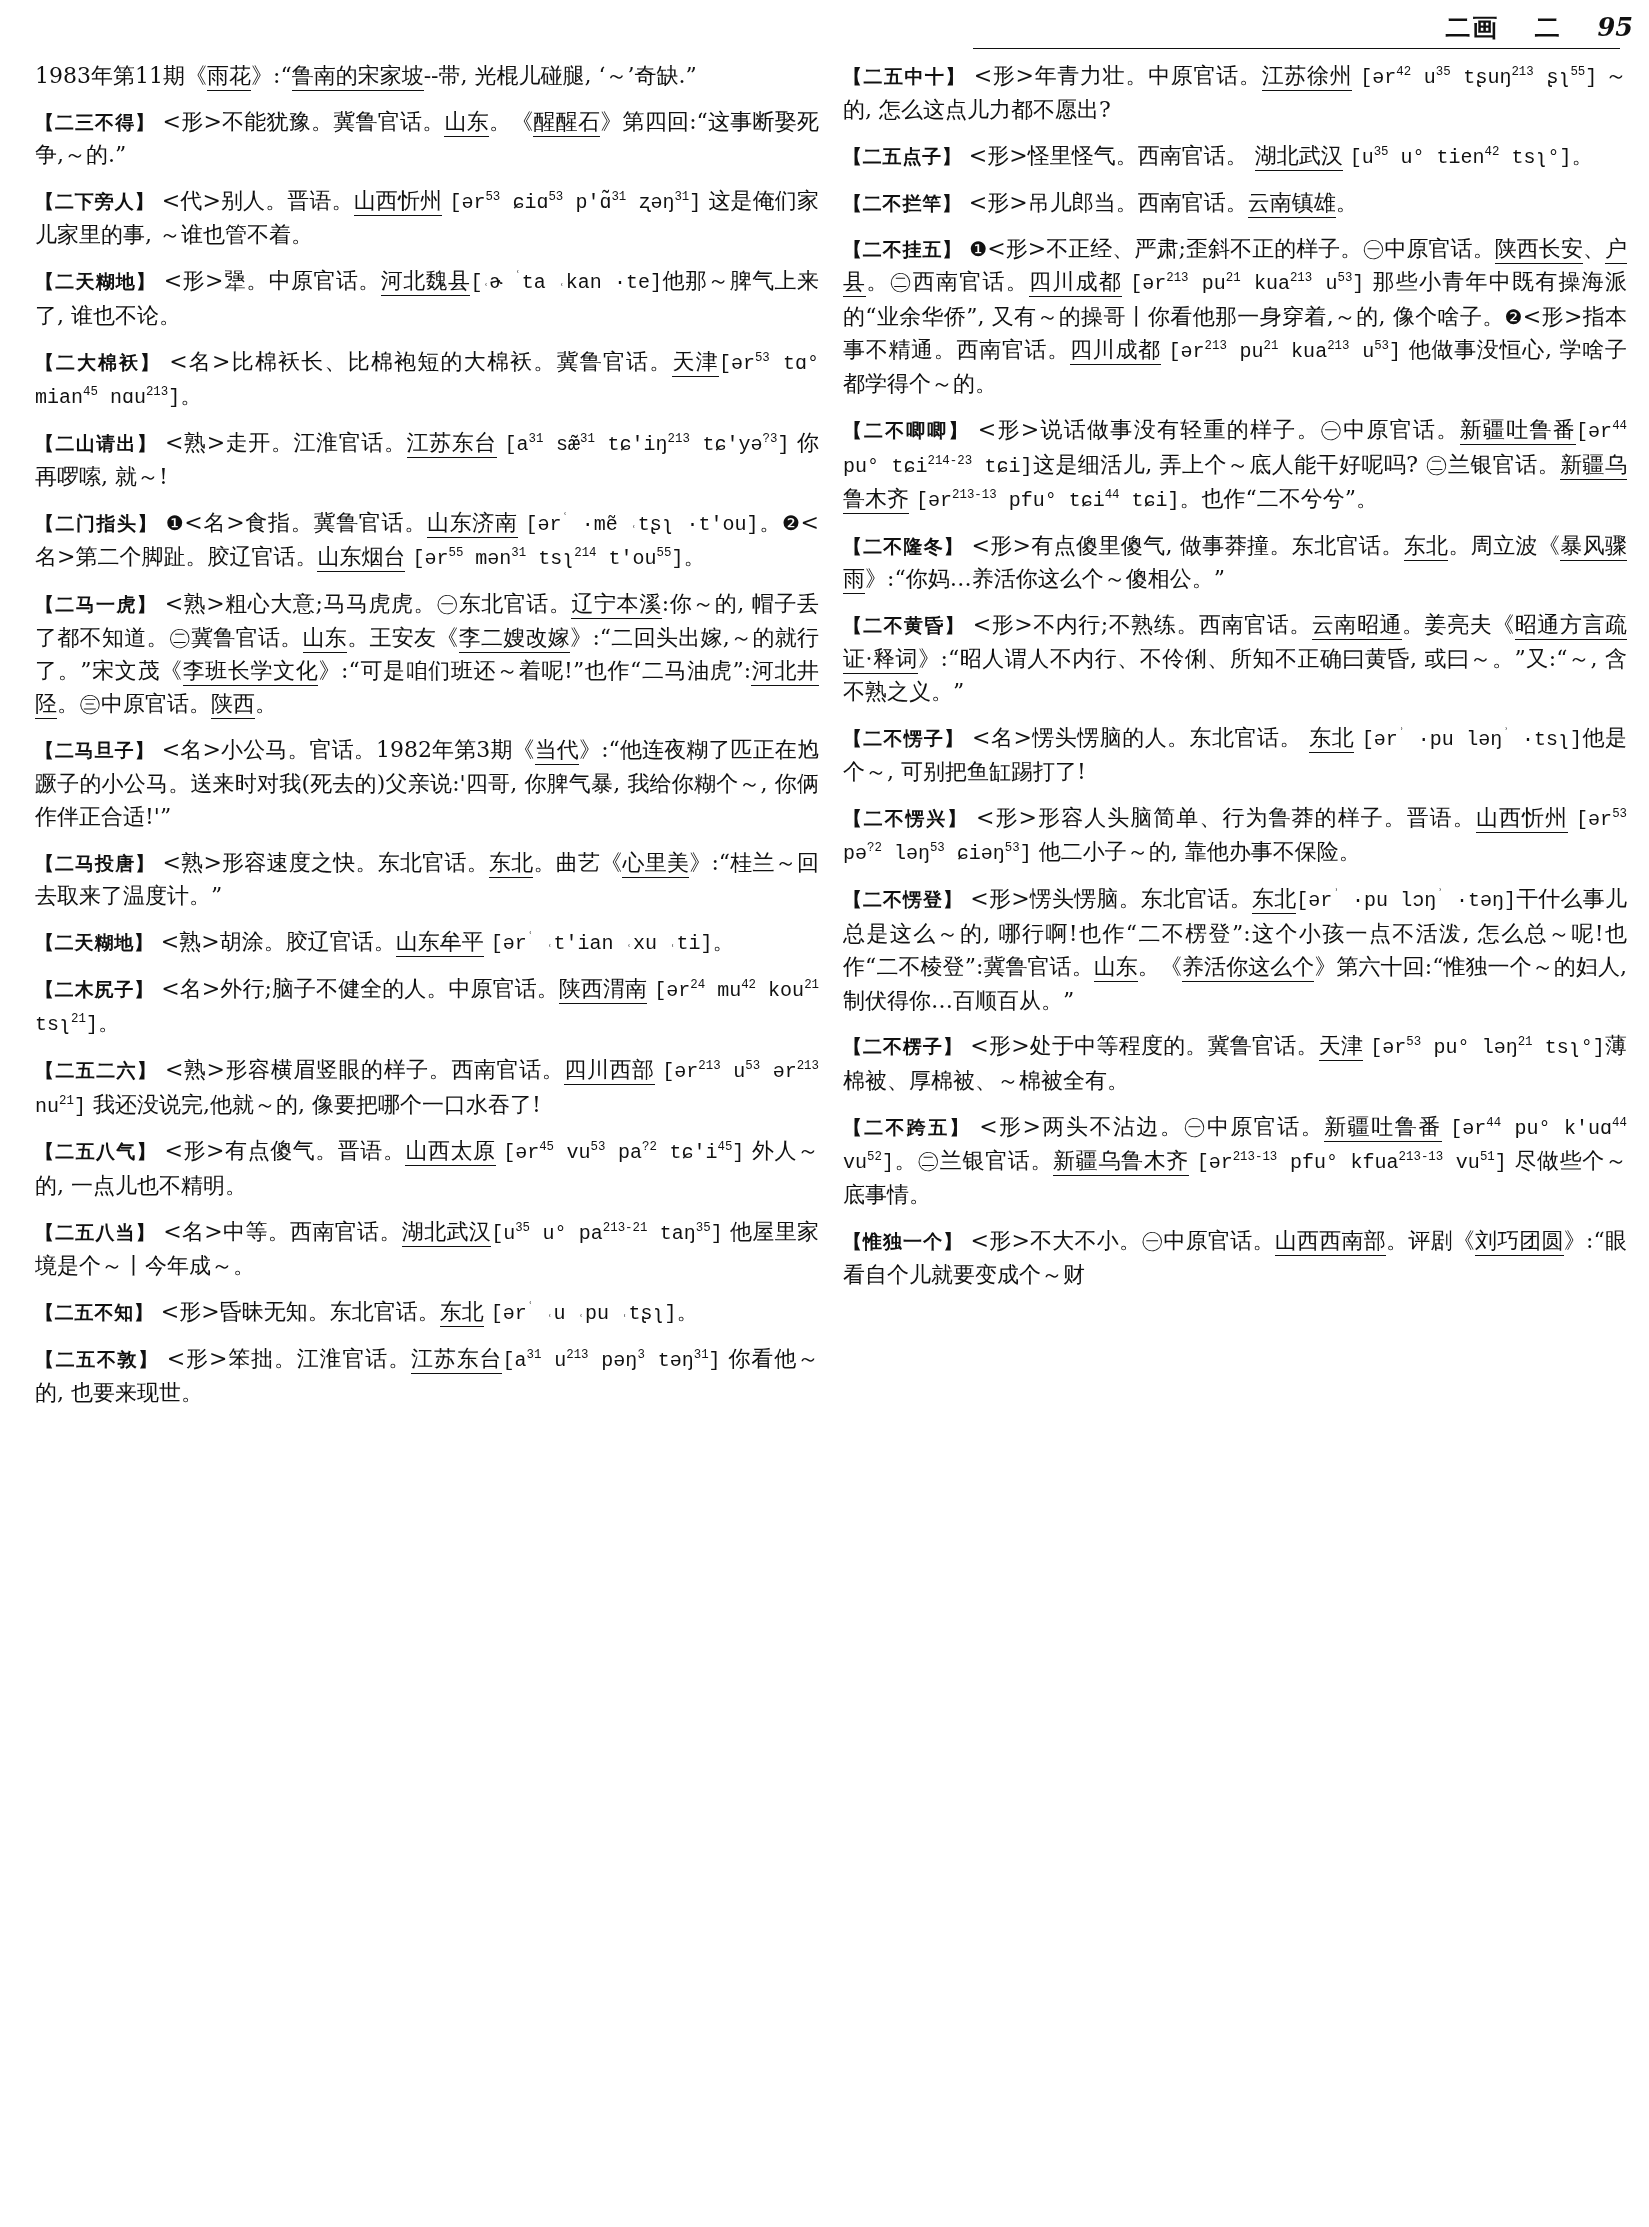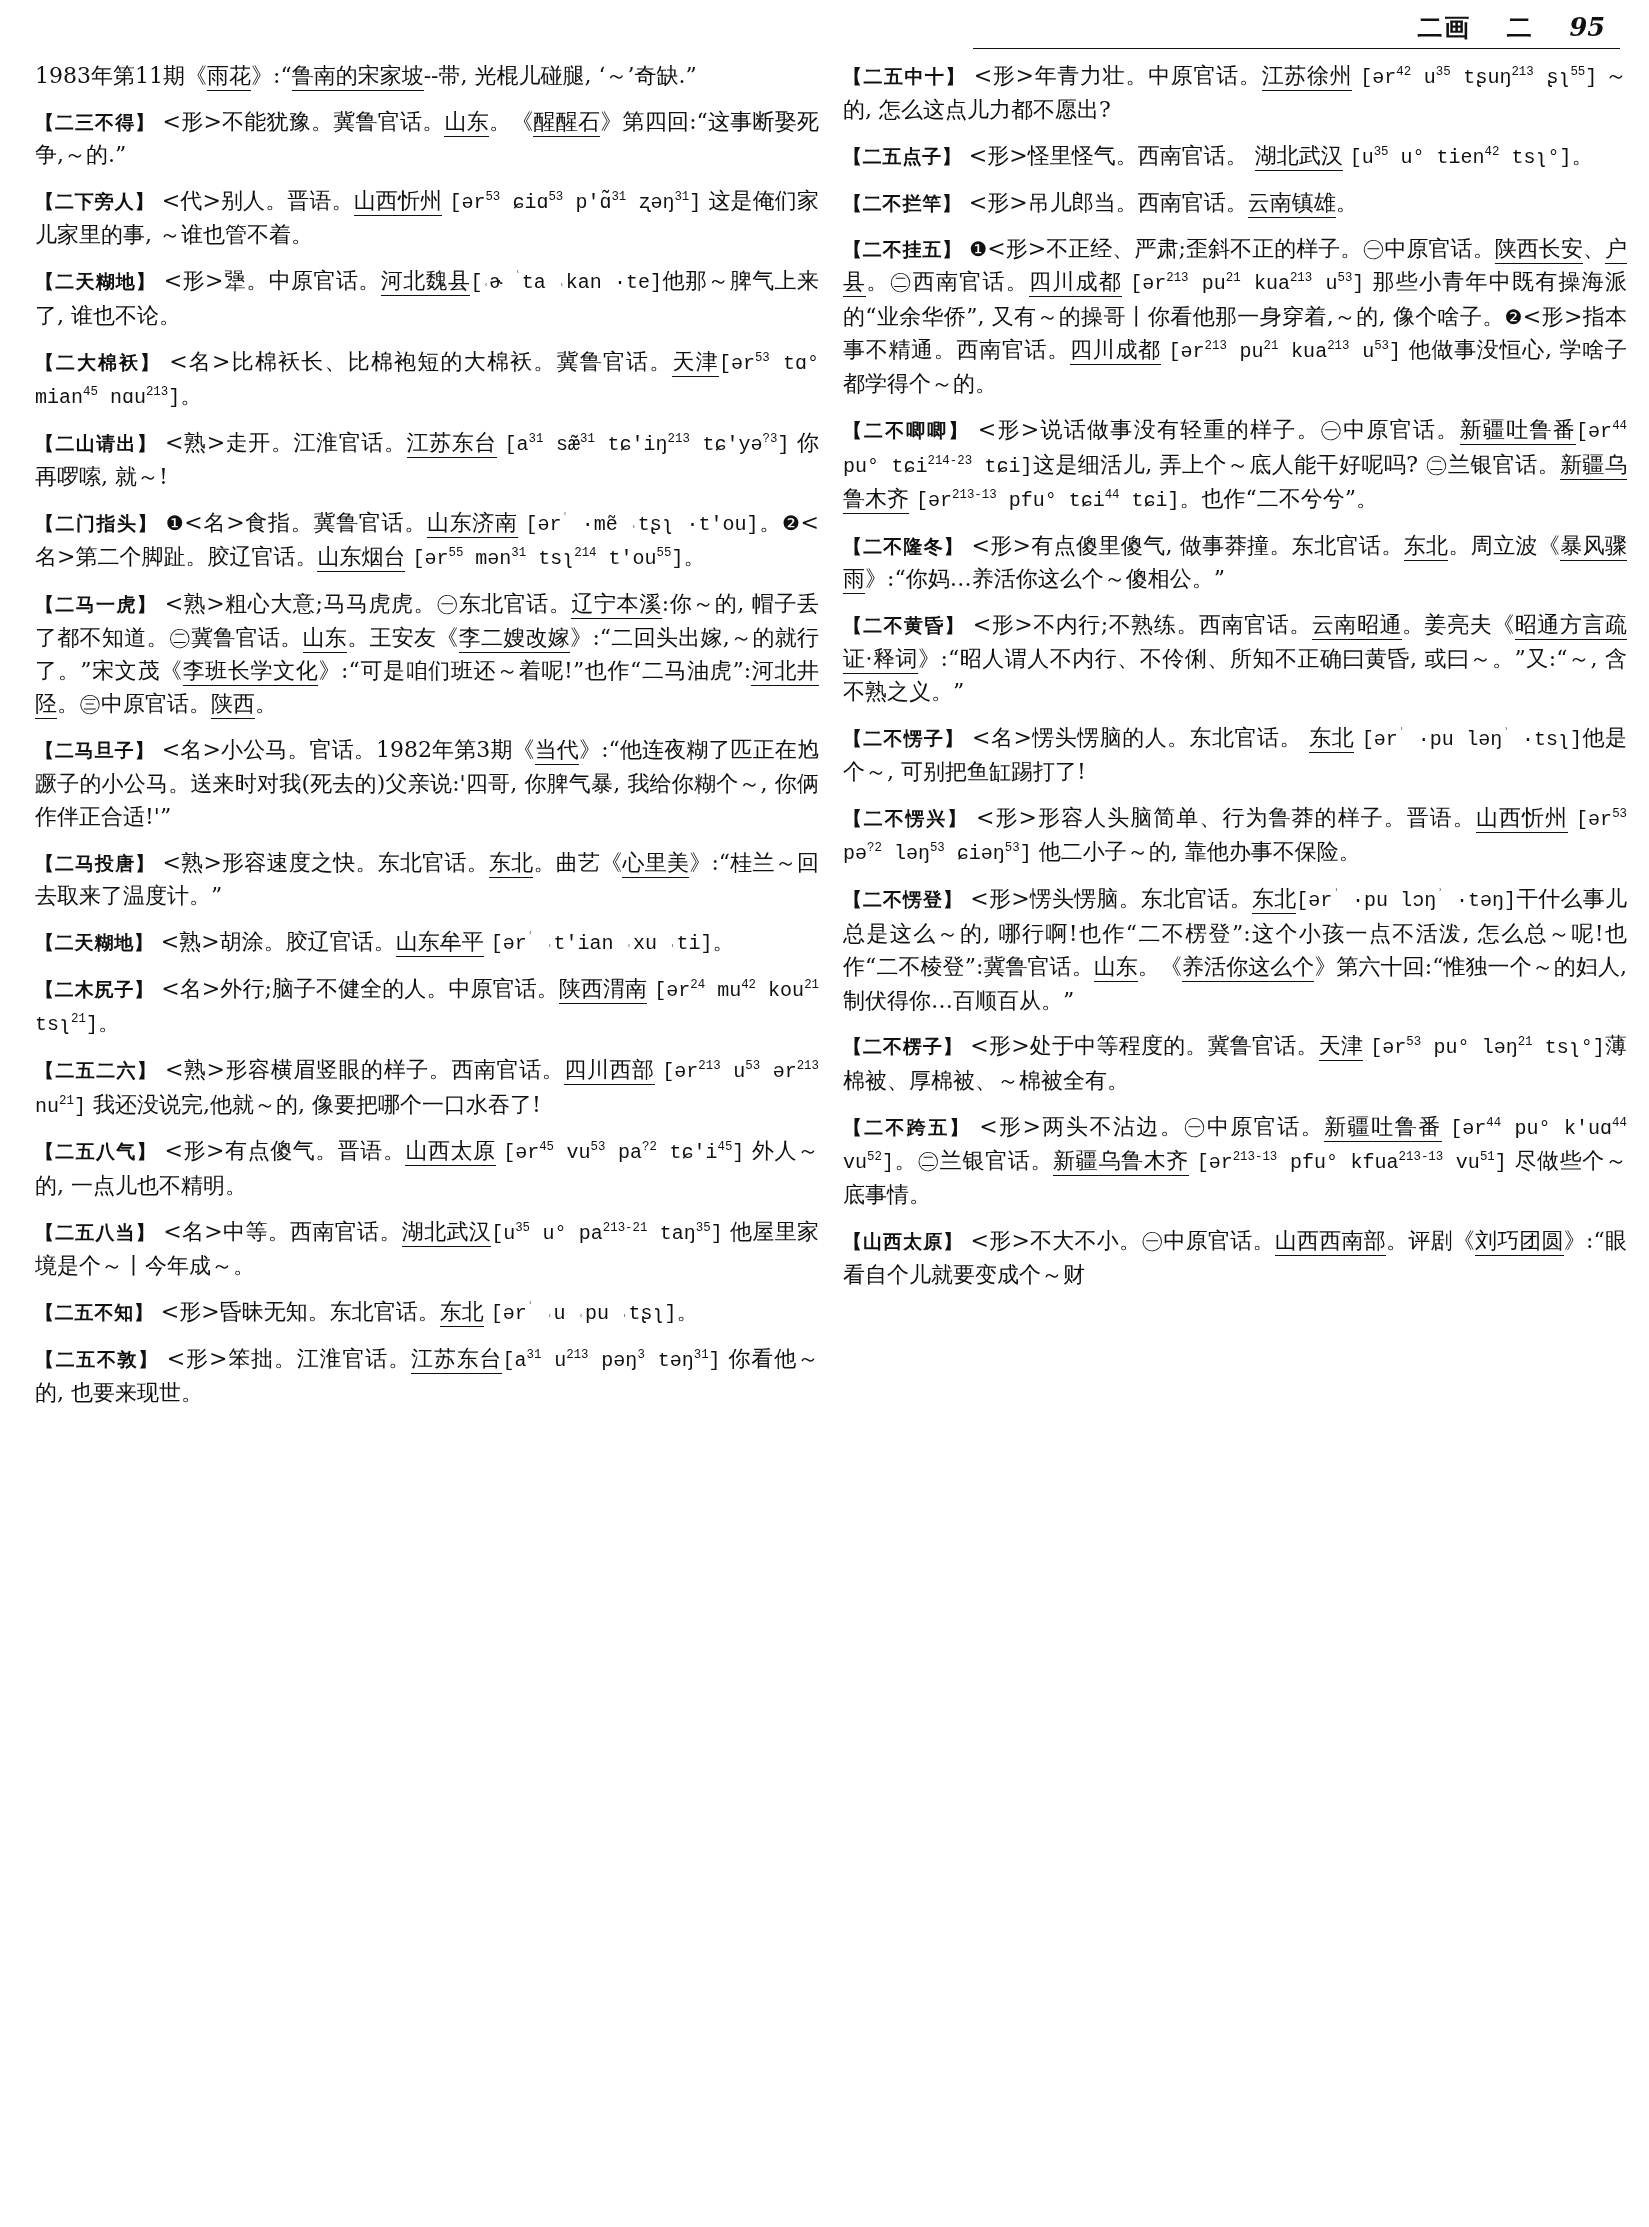--- a/index.html
+++ b/index.html
@@ -24,21 +24,21 @@
   
   .header {
     position: absolute;
     top: 8.2px;
     left: 0;
     width: 1650px;
     height: 43px;
   }
   .header-inner {
     position: absolute;
-    right: 45px;
+    right: 17px;
     top: 3.3px;
     display: flex;
     align-items: baseline;
     gap: 36px;
     font-size: 25px;
     font-weight: bold;
     letter-spacing: 1.6px;
   }
   .header-inner .pagenum {
     font-size: 25.6px;
@@ -208,19 +208,19 @@
         <div class="entry">
           <p><span class="headword">【二不愣登】</span> &lt;形&gt;愣头愣脑。东北官话。<span class="ul">东北</span><span class="ipa">[ər<sup>ʾ</sup> ·pu lɔŋ<sup>ʾ</sup> ·təŋ]</span>干什么事儿总是这么～的, 哪行啊!也作“二不楞登”:这个小孩一点不活泼, 怎么总～呢!也作“二不棱登”:冀鲁官话。<span class="ul">山东</span>。《<span class="ul">养活你这么个</span>》第六十回:“惟独一个～的妇人, 制伏得你…百顺百从。”</p>
         </div>
         <div class="entry">
           <p><span class="headword">【二不楞子】</span> &lt;形&gt;处于中等程度的。冀鲁官话。<span class="ul">天津</span> <span class="ipa">[ər<sup>53</sup> pu° ləŋ<sup>21</sup> tsʅ°]</span>薄棉被、厚棉被、～棉被全有。</p>
         </div>
         <div class="entry">
           <p><span class="headword">【二不跨五】</span> &lt;形&gt;两头不沾边。㊀中原官话。<span class="ul">新疆吐鲁番</span> <span class="ipa">[ər<sup>44</sup> pu° k'uɑ<sup>44</sup> vu<sup>52</sup>]</span>。㊁兰银官话。<span class="ul">新疆乌鲁木齐</span> <span class="ipa">[ər<sup>213-13</sup> pfu° kfua<sup>213-13</sup> vu<sup>51</sup>]</span> 尽做些个～底事情。</p>
         </div>
         <div class="entry">
-          <p><span class="headword">【山西太原】</span> &lt;形&gt;不大不小。㊀中原官话。<span class="ul">山西西南部</span>。评剧《<span class="ul">刘巧团圆</span>》:“眼看自个儿就要变成个～财</p>
+          <p><span class="headword">【惟独一个】</span> &lt;形&gt;不大不小。㊀中原官话。<span class="ul">山西西南部</span>。评剧《<span class="ul">刘巧团圆</span>》:“眼看自个儿就要变成个～财</p>
         </div>
       </div>
   </div>
 
 </div>
 
 
 </body></html>

